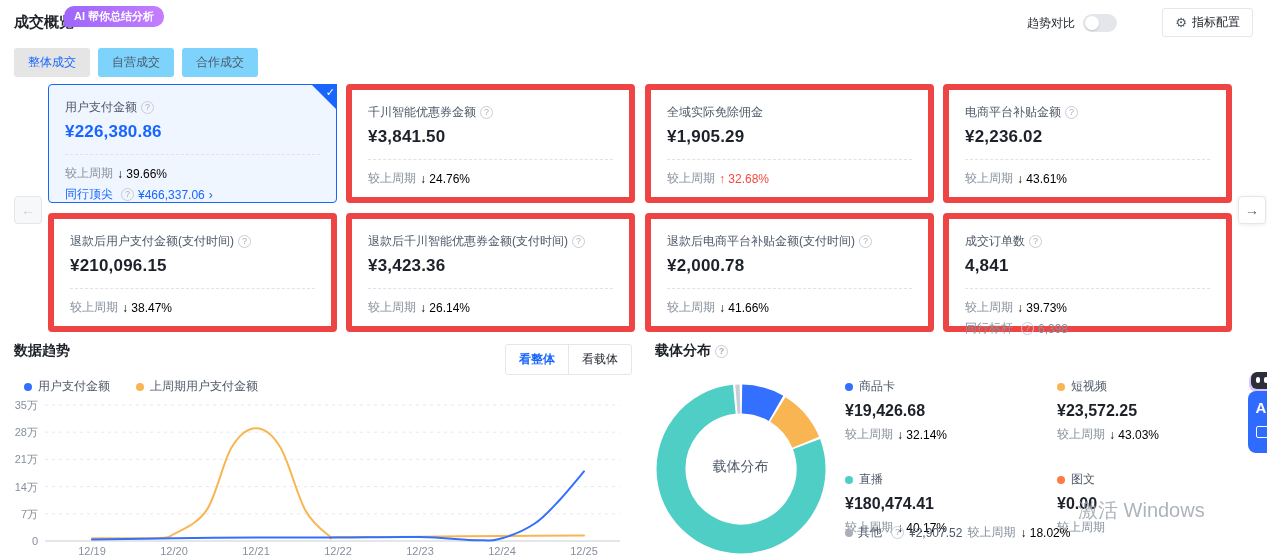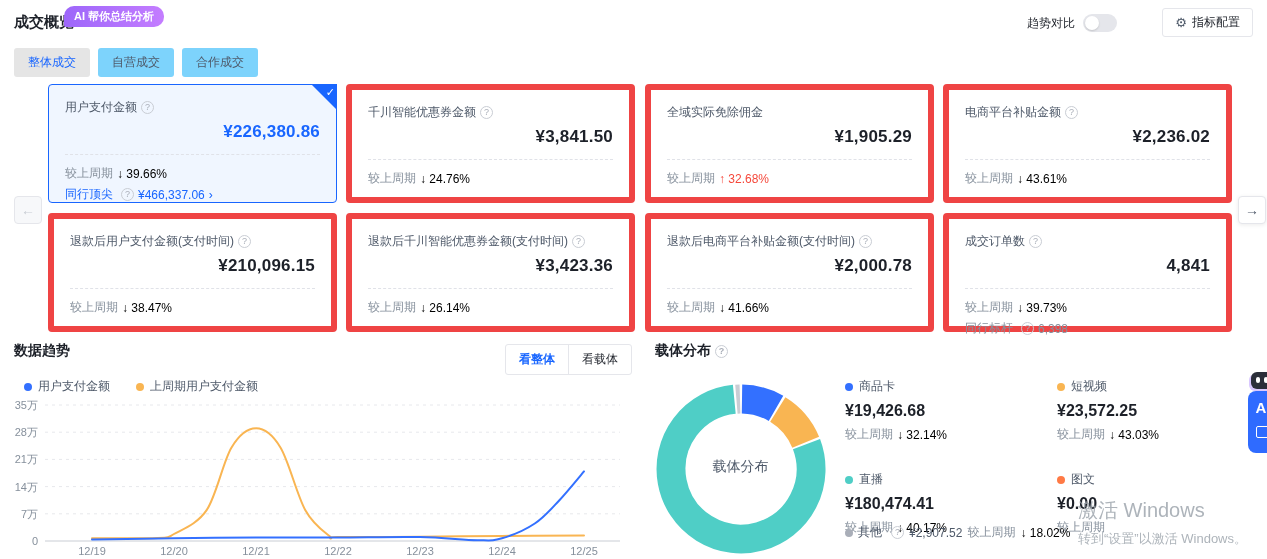--- a/index.html
+++ b/index.html
@@ -20,21 +20,21 @@
   .tab{padding:6px 14px;border-radius:3px;background:#7dd3fc;color:#4e5969;cursor:pointer;}
   .tab.active{background:#e5e5e5;color:#1966ff;font-weight:normal;}
 
   
   .card{position:absolute;width:289px;height:119px;border:6px solid #ef4444;border-radius:4px;background:#fff;padding:14px 16px;cursor:pointer;}
   .card.sel{border:1px solid #1966ff;background:#f0f6ff;}
   .corner{position:absolute;top:-1px;right:-1px;width:0;height:0;border-top:26px solid #1966ff;border-left:26px solid transparent;}
   .tick{position:absolute;top:-24px;right:2px;color:#fff;font-size:11px;}
   .c-title{color:#4e5969;display:flex;align-items:center;}
   .info{display:inline-block;width:13px;height:13px;border:1px solid #c9cdd4;border-radius:50%;color:#a9aeb8;font-size:9px;line-height:11px;text-align:center;margin-left:4px;}
-  .c-val{font-size:17px;font-weight:bold;color:#1d2129;margin-top:6px;letter-spacing:.2px;text-align:right;}
+  .c-val{font-size:17px;font-weight:bold;color:#1d2129;margin-top:6px;letter-spacing:.2px;}
   .card.sel .c-val{color:#1966ff;}
   .c-sep{border-top:1px dashed #e0e2e8;margin:12px 0 10px 0;}
   .c-row{display:flex;align-items:center;gap:4px;margin-top:4px;}
   .muted{color:#86909c;}
   .chg.down{color:#000000;}
   .chg.up{color:#f5483b;}
   .blue{color:#1966ff;}
   .gray{color:#86909c;}
 
   .nav-btn{position:absolute;width:28px;height:28px;border:1px solid #e5e6eb;border-radius:4px;display:flex;align-items:center;justify-content:center;cursor:pointer;font-size:14px;}
@@ -330,16 +330,15 @@
   <div class="ai-float">
     <div class="ai-head">
         <span class="eye"></span>
         <span class="eye"></span>
       </div>
     <div class="ai-pill"><span>AI</span><div class="ai-doc"></div></div>
   </div>
 
   <div class="watermark">
     <div class="l1">激活 Windows</div>
-    <div class="l2">转到“设置”以激活 Windows。</div>
   </div>
 
 </div>
 
 </body></html>

